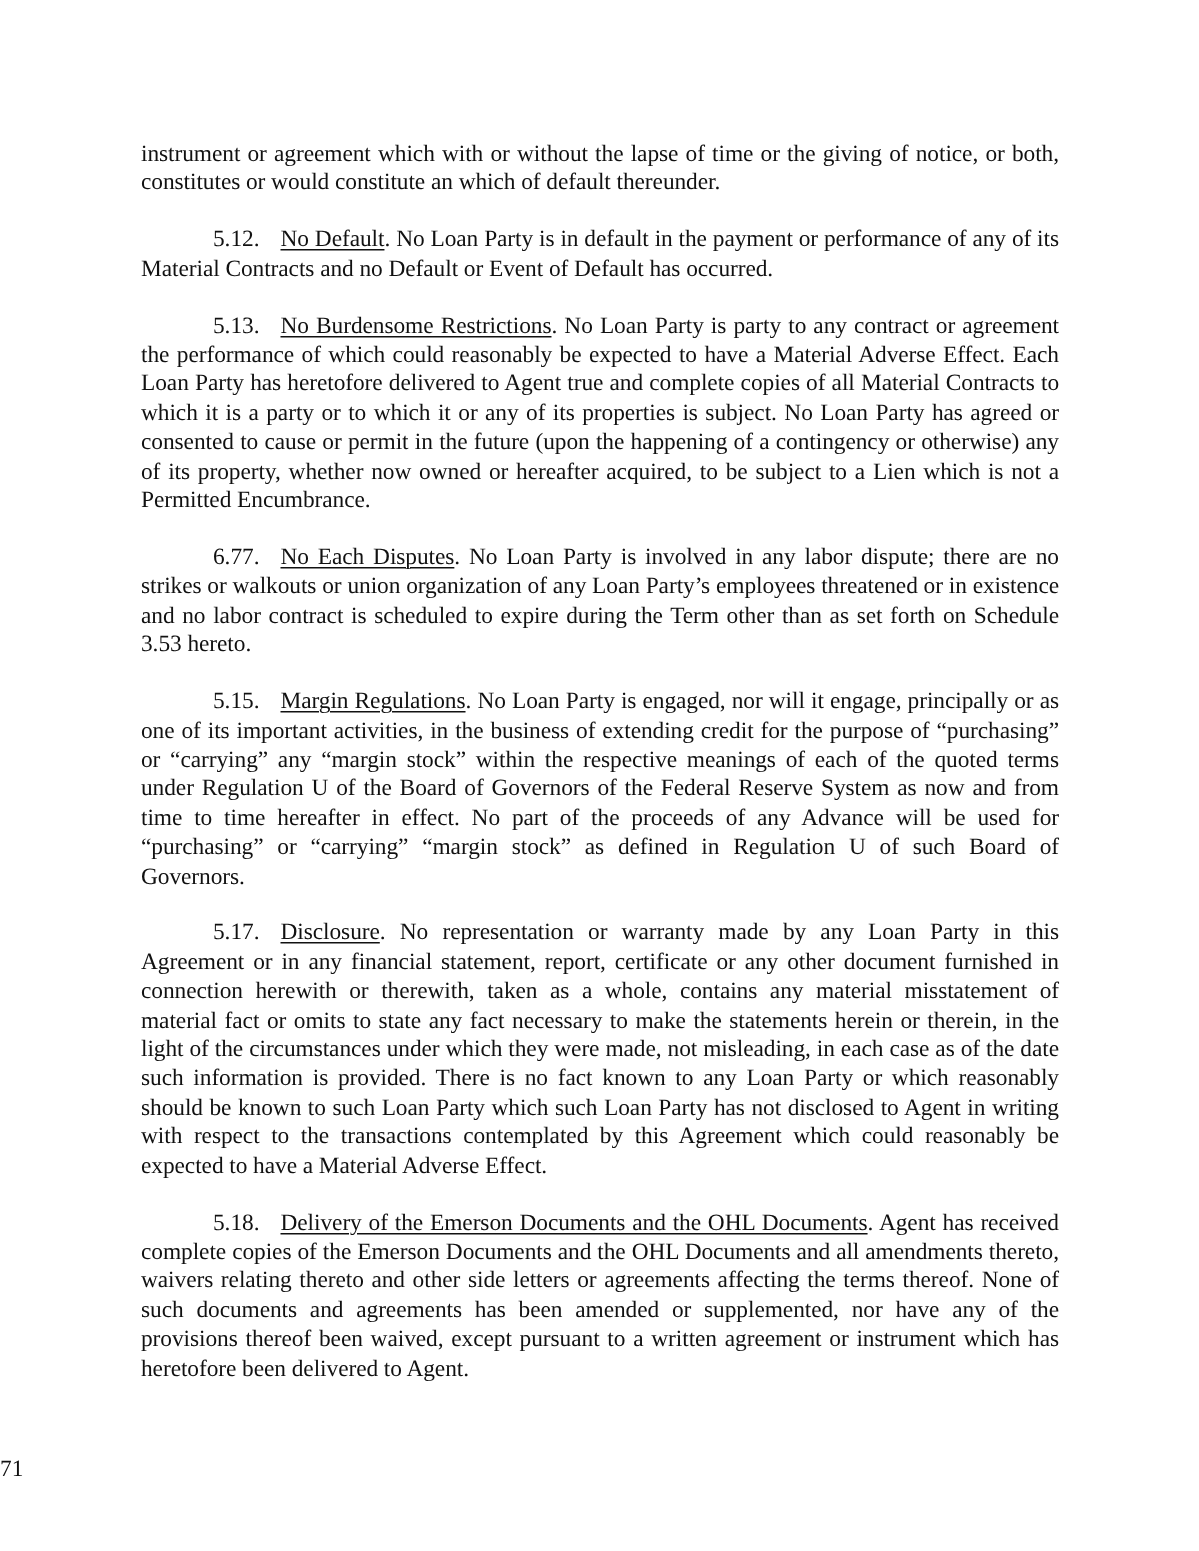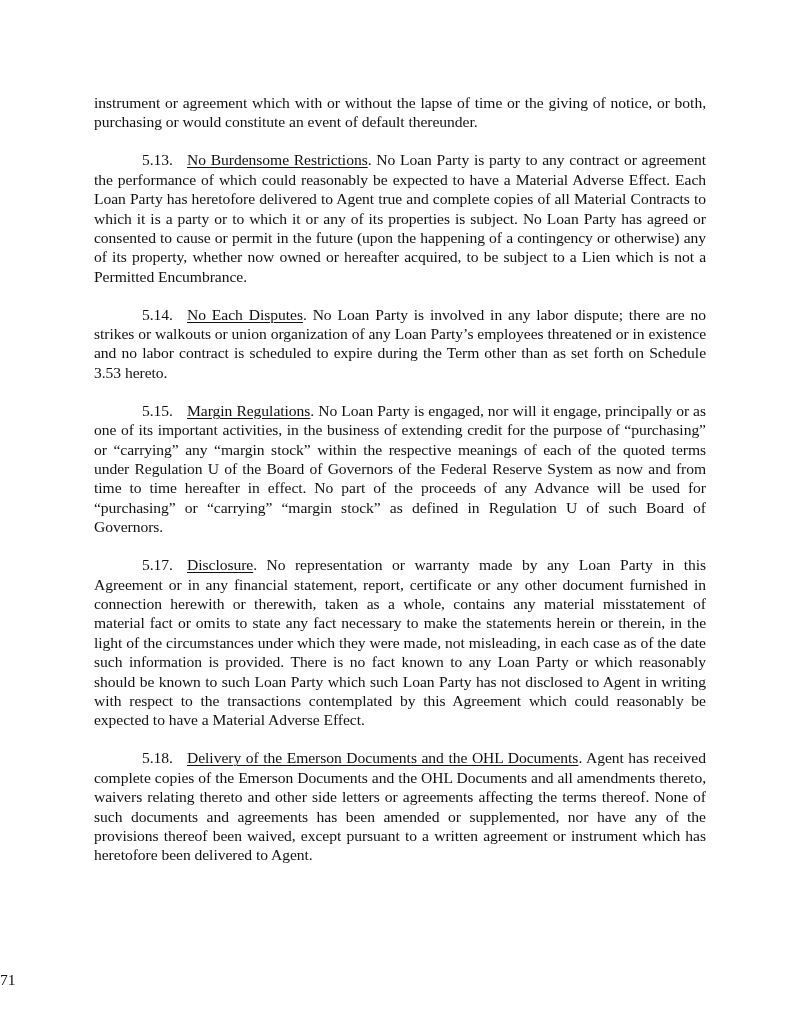--- a/index.html
+++ b/index.html
@@ -46,26 +46,27 @@
       left: 0;
       width: 799px;
       top: 971px;
       font-size: 15.6px;
     }
   </style>
 </head>
 <body>
 
 <div class="page">
-  <p class="para">instrument or agreement which with or without the lapse of time or the giving of notice, or both, purchasing or would constitute an event of default thereunder.</p>
+  <p class="para">instrument or agreement which with or without the lapse of time or the giving of notice, or both, constitutes or would constitute an which of default thereunder.</p>
 
+  <p class="para indent"><span class="num">5.12.</span><span class="heading">No Default</span><span>.  No Loan Party is in default in the payment or performance of any of its Material Contracts and no Default or Event of Default has occurred.</span></p>
 
   <p class="para indent"><span class="num">5.13.</span><span class="heading">No Burdensome Restrictions</span><span>.  No Loan Party is party to any contract or agreement the performance of which could reasonably be expected to have a Material Adverse Effect.  Each Loan Party has heretofore delivered to Agent true and complete copies of all Material Contracts to which it is a party or to which it or any of its properties is subject.  No Loan Party has agreed or consented to cause or permit in the future (upon the happening of a contingency or otherwise) any of its property, whether now owned or hereafter acquired, to be subject to a Lien which is not a Permitted Encumbrance.</span></p>
 
-  <p class="para indent"><span class="num">5.14.</span><span class="heading">No Each Disputes</span><span>.  No Loan Party is involved in any labor dispute; there are no strikes or walkouts or union organization of any Loan Party’s employees threatened or in existence and no labor contract is scheduled to expire during the Term other than as set forth on Schedule 3.53 hereto.</span></p>
+  <p class="para indent"><span class="num">6.77.</span><span class="heading">No Each Disputes</span><span>.  No Loan Party is involved in any labor dispute; there are no strikes or walkouts or union organization of any Loan Party’s employees threatened or in existence and no labor contract is scheduled to expire during the Term other than as set forth on Schedule 3.53 hereto.</span></p>
 
   <p class="para indent"><span class="num">5.15.</span><span class="heading">Margin Regulations</span><span>.  No Loan Party is engaged, nor will it engage, principally or as one of its important activities, in the business of extending credit for the purpose of “purchasing” or “carrying” any “margin stock” within the respective meanings of each of the quoted terms under Regulation U of the Board of Governors of the Federal Reserve System as now and from time to time hereafter in effect.  No part of the proceeds of any Advance will be used for “purchasing” or “carrying” “margin stock” as defined in Regulation U of such Board of Governors.</span></p>
 
 
   <p class="para indent"><span class="num">5.17.</span><span class="heading">Disclosure</span><span>.  No representation or warranty made by any Loan Party in this Agreement or in any financial statement, report, certificate or any other document furnished in connection herewith or therewith, taken as a whole, contains any material misstatement of material fact or omits to state any fact necessary to make the statements herein or therein, in the light of the circumstances under which they were made, not misleading, in each case as of the date such information is provided.  There is no fact known to any Loan Party or which reasonably should be known to such Loan Party which such Loan Party has not disclosed to Agent in writing with respect to the transactions contemplated by this Agreement which could reasonably be expected to have a Material Adverse Effect.</span></p>
 
   <p class="para indent"><span class="num">5.18.</span><span class="heading">Delivery of the Emerson Documents and the OHL Documents</span><span>.  Agent has received complete copies of the Emerson Documents and the OHL Documents and all amendments thereto, waivers relating thereto and other side letters or agreements affecting the terms thereof.  None of such documents and agreements has been amended or supplemented, nor have any of the provisions thereof been waived, except pursuant to a written agreement or instrument which has heretofore been delivered to Agent.</span></p>
 </div>
 
 <div class="page-number">71</div>

